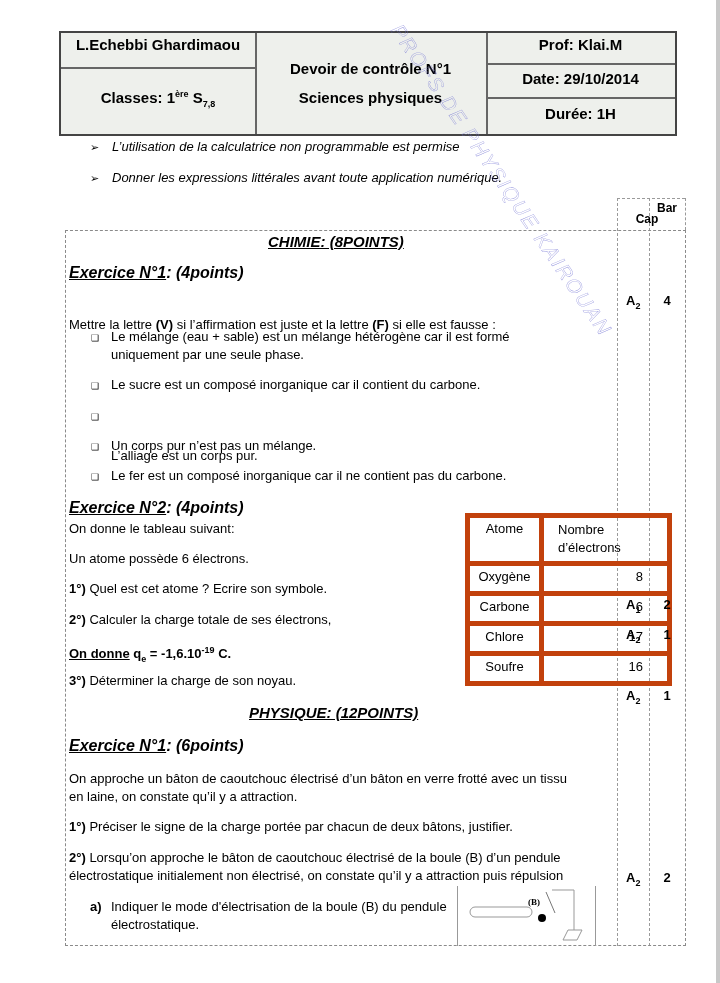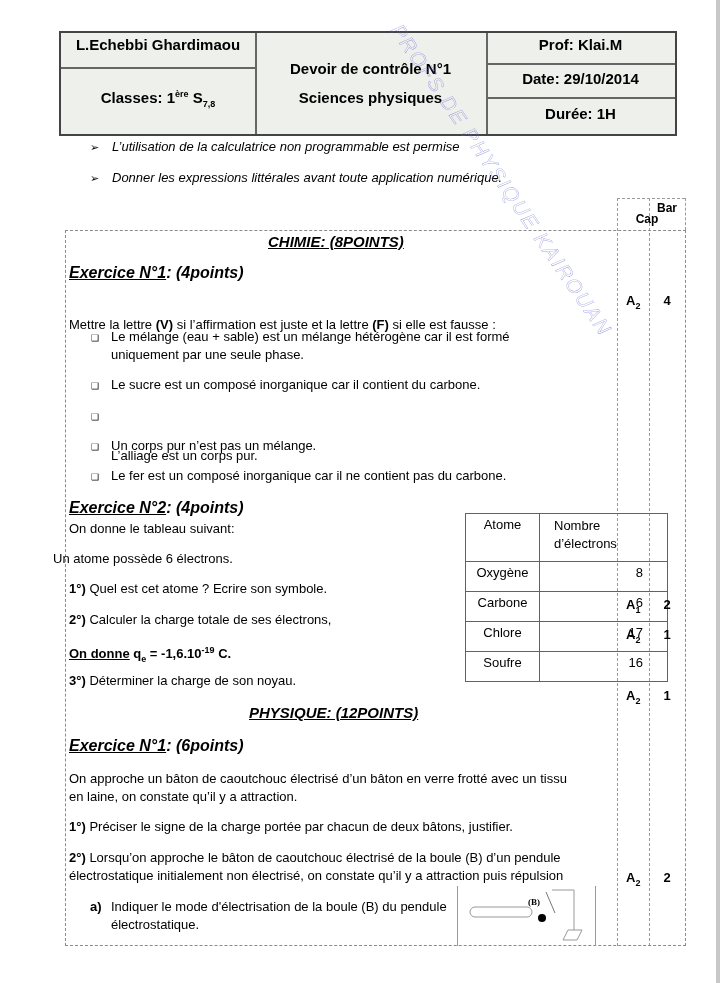--- a/index.html
+++ b/index.html
@@ -26,21 +26,21 @@
   .rowline { position:absolute; height:0; border-top:1px dashed #9a9a9a; }
 
   .title { position:absolute; font-weight:bold; font-style:italic; text-decoration:underline; font-size:15px; }
   .exh { position:absolute; font-weight:bold; font-style:italic; font-size:16px; }
   .exh u { text-decoration:underline; }
   .txt { position:absolute; font-size:13px; line-height:18px; }
   .b { font-weight:bold; }
   .bullet { position:absolute; left:91px; font-size:9px; }
 
   table.atoms { position:absolute; left:465px; top:513px; border-collapse:collapse; font-size:13px; }
-  table.atoms td { border:1px solid #c2410c; height:30px; vertical-align:top; padding:3px 4px; box-sizing:border-box; }
+  table.atoms td { border:5px solid #c2410c; height:30px; vertical-align:top; padding:3px 4px; box-sizing:border-box; }
   table.atoms td.n { text-align:right; padding-right:24px; }
   table.atoms td.a { text-align:center; width:74px; }
 
   .watermark { position:absolute; left:405px; top:20px; transform-origin:0 0; transform:rotate(55.5deg); color:#6a6ad0; font-style:italic; font-size:20px; letter-spacing:2px; white-space:nowrap; opacity:0.85; font-family:"Liberation Sans", sans-serif; -webkit-text-stroke:0.3px #6a6ad0; color:transparent; }
 </style>
 </head>
 <body>
 
 <div class="hdr">
   <div class="vline" style="left:194px;"></div>
@@ -84,21 +84,21 @@
 <div class="txt" style="left:111px; top:376px;">Le sucre est un composé inorganique car il contient du carbone.</div>
 <span class="bullet" style="top:412px;">❑</span>
 <div class="txt" style="left:111px; top:407px;margin-top:40px;">L’alliage est un corps pur.</div>
 <span class="bullet" style="top:442px;">❑</span>
 <div class="txt" style="left:111px; top:437px;">Un corps pur n’est pas un mélange.</div>
 <span class="bullet" style="top:472px;">❑</span>
 <div class="txt" style="left:111px; top:467px;">Le fer est un composé inorganique car il ne contient pas du carbone.</div>
 
 <div class="exh" style="left:69px; top:499px;"><u>Exercice N°2</u><span>: (4points)</span></div>
 <div class="txt" style="left:69px; top:520px;">On donne le tableau suivant:</div>
-<div class="txt" style="left:53px; top:550px;">Un atome possède 6 électrons.</div>
+<div class="txt" style="left:69px; top:550px;">Un atome possède 6 électrons.</div>
 <div class="txt" style="left:69px; top:580px;"><span class="b">1°)</span><span> Quel est cet atome ? Ecrire son symbole.</span></div>
 <div class="txt" style="left:69px; top:611px;"><span class="b">2°)</span><span> Calculer la charge totale de ses électrons,</span></div>
 <div class="txt b" style="left:69px; top:641px;"><u>On donne</u><span> q</span><sub>e</sub><span> = -1,6.10</span><sup>-19</sup><span> C.</span></div>
 <div class="txt" style="left:69px; top:672px;"><span class="b">3°)</span><span> Déterminer la charge de son noyau.</span></div>
 
 <table class="atoms">
   <tbody>
       <tr>
     <td class="a" style="height:48px;">Atome</td>
     <td style="width:128px; text-align:left; padding:3px 14px 0 14px; line-height:18px;">Nombre d’électrons</td>

